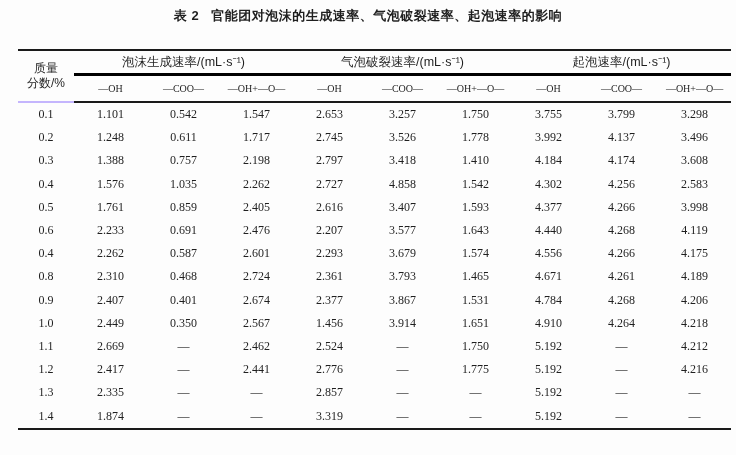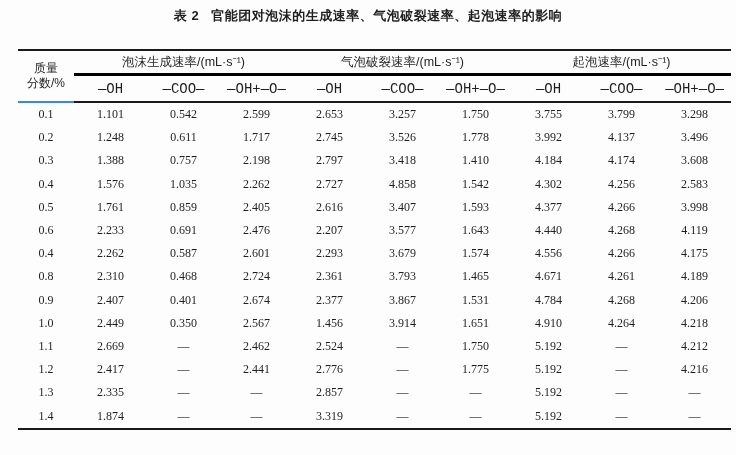--- a/index.html
+++ b/index.html
@@ -44,35 +44,35 @@
     padding:0;
     text-align:center;
     vertical-align:middle;
     font-weight:normal;
     white-space:nowrap;
     overflow:hidden;
   }
   th.rowhead{
     font-family:"Liberation Sans", sans-serif;
     font-size:12px;
-    border-bottom:2px solid #3b82f6;
+    border-bottom:2px solid #c4b5fd;
     line-height:15px;
     margin-top:40px;
   }
   th.group{
     height:22px;
     font-size:12.5px;
     font-family:"Liberation Sans", sans-serif;
     border-bottom:3px solid #000000;
   }
   tr.subrow th{
     height:25px;
     border-bottom:2px solid #1a1a1a;
-    font-family:Liberation Mono, monospace;
-    font-size:14px;
+    font-family:Liberation Serif, serif;
+    font-size:10px;
   }
   .datatable tbody td{
     height:23.2px;
     line-height:23.2px;
     font-size:12px;
   }
 </style>
 </head>
 <body>
 
@@ -116,21 +116,21 @@
         <th>—OH</th>
         <th>—COO—</th>
         <th>—OH+—O—</th>
       </tr>
     </thead>
     <tbody>
         <tr>
           <td>0.1</td>
           <td>1.101</td>
           <td>0.542</td>
-          <td>2.599</td>
+          <td>1.547</td>
           <td>2.653</td>
           <td>3.257</td>
           <td>1.750</td>
           <td>3.755</td>
           <td>3.799</td>
           <td>3.298</td>
         </tr>
         <tr>
           <td>0.2</td>
           <td>1.248</td>

